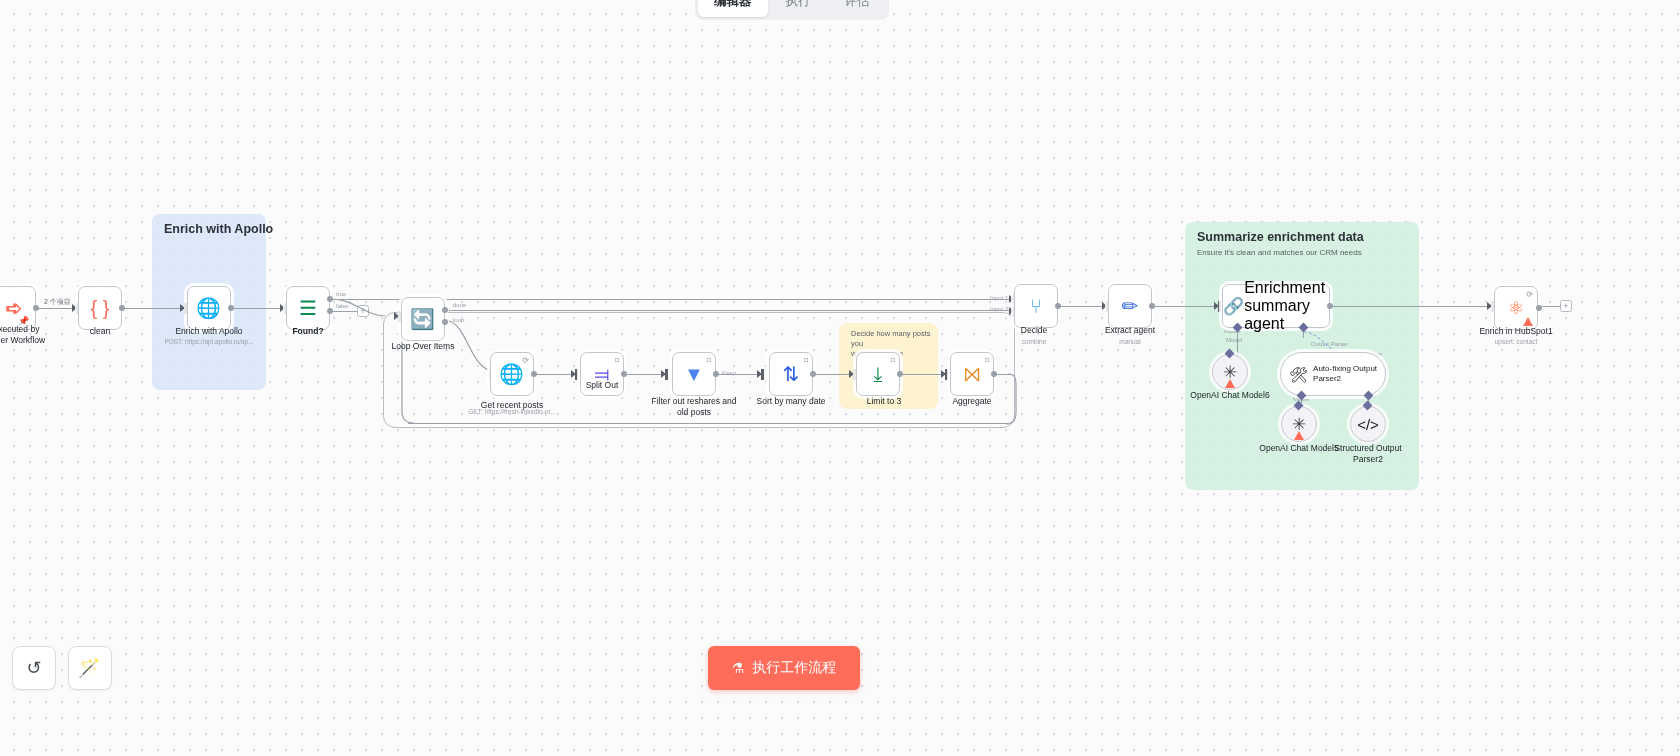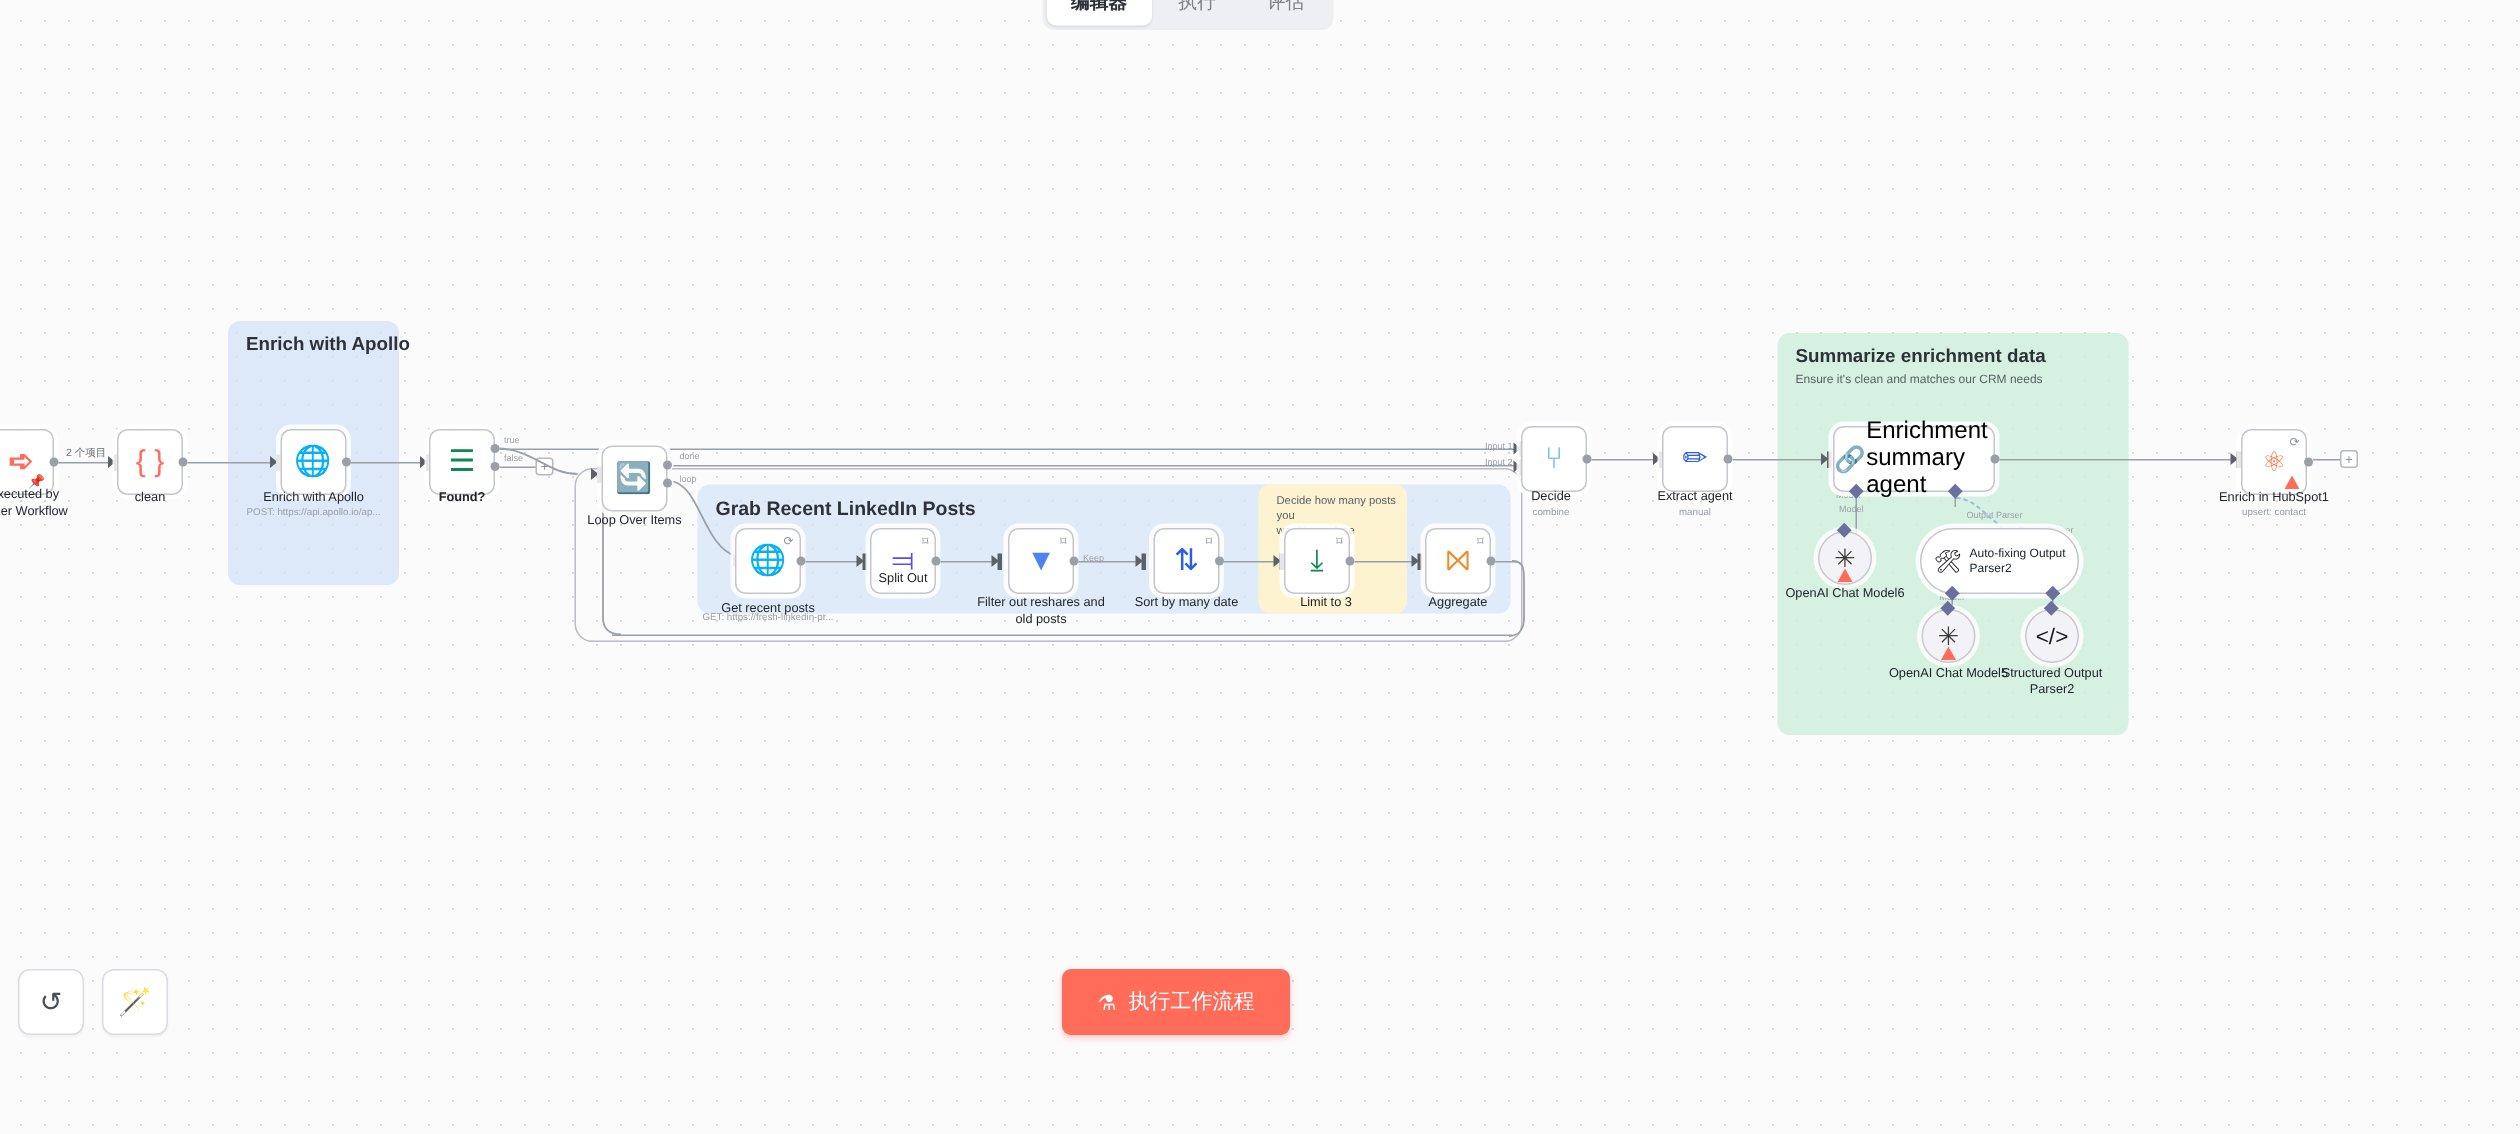--- a/index.html
+++ b/index.html
@@ -196,23 +196,20 @@
   </div>
 
   <div class="group grp-green" style="left:1185px; top:222px; width:234px; height:268px;">
     <div class="g-title">Summarize enrichment data</div>
     <div class="g-sub">Ensure it's clean and matches our CRM needs</div>
   </div>
 
 
   <div class="loopbox" style="left:383px; top:312px; width:632px; height:116px;"></div>
 
-  <div class="group grp-linkedin" style="left:465px; top:323px; width:542px; height:86px;">
-    <div class="g-title" style="font-size:13px;">Grab Recent LinkedIn Posts</div>
-  </div>
 
   <div class="group grp-yellow" style="left:839px; top:323px; width:99px; height:86px;">
     <div class="g-title" style="font-size:7.5px; font-weight:400; color:#5b6068; line-height:10px; top:6px; white-space:pre-line;">Decide how many posts you
 want to analyse</div>
   </div>
 
   <div class="edge" style="left:36px; top:308px; width:42px;"></div>
   <div class="elabel" style="left:44px; top:297px; font-size:7px; color:#6d7178;">2 个项目</div>
 
   <div class="edge" style="left:123px; top:308px; width:62px;"></div>

